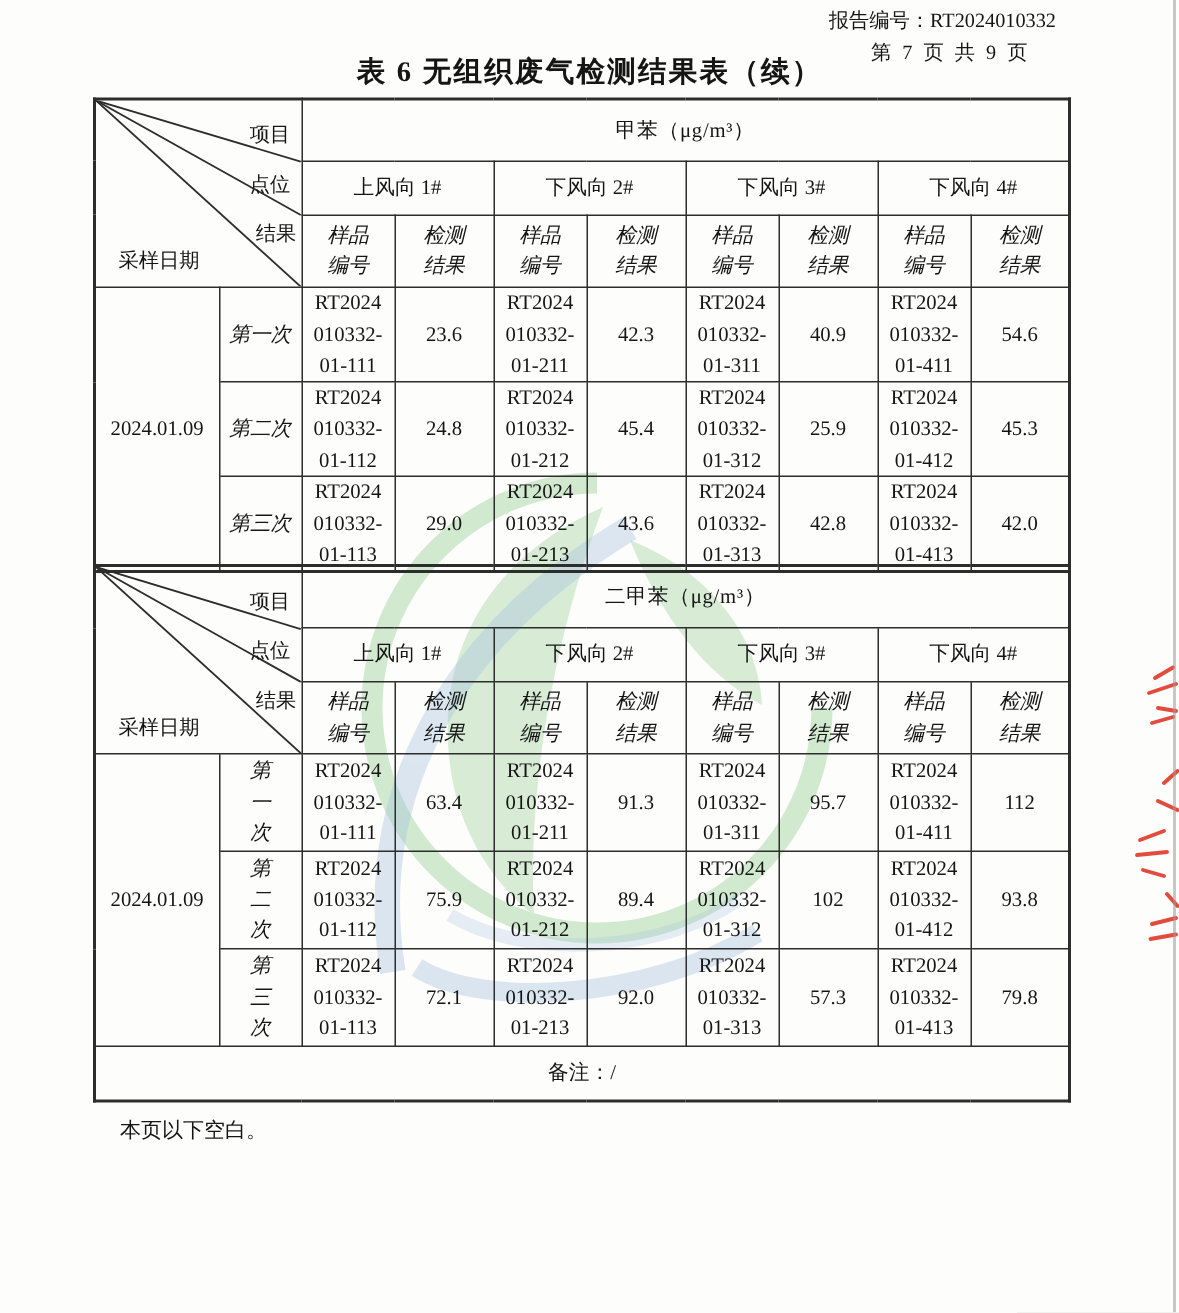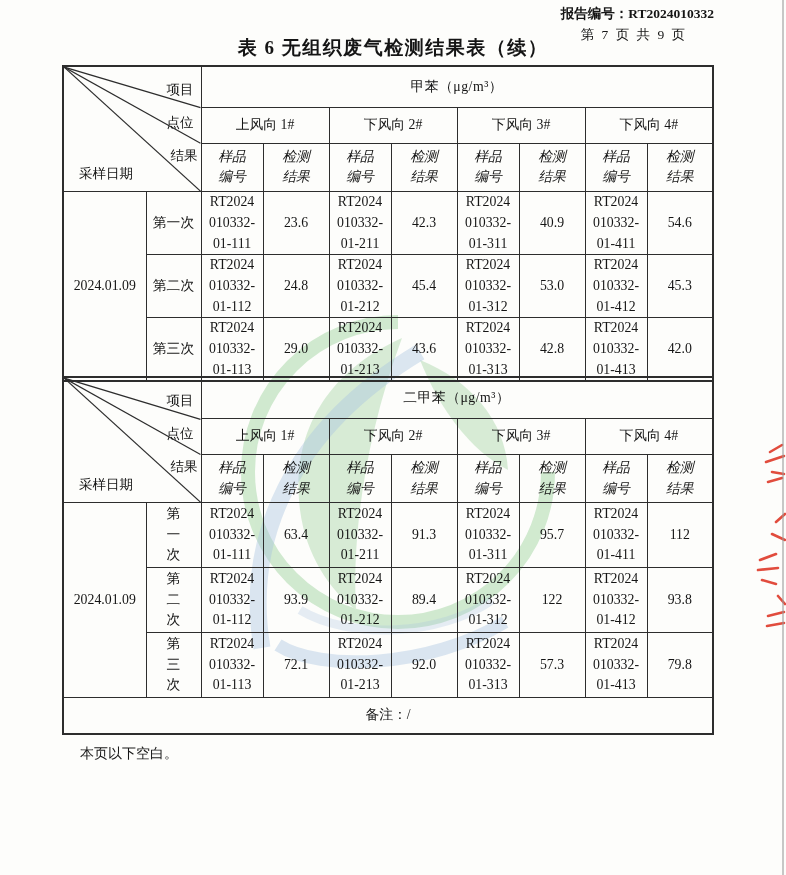--- a/index.html
+++ b/index.html
@@ -1,34 +1,34 @@
 <!DOCTYPE html>
 <html><head>
 <meta charset="utf-8">
 <style>
   html,body{margin:0;padding:0;background:#e8e8e8;}
   .page{position:relative;width:786px;height:875px;background:#fdfdfb;overflow:hidden;
         font-family:"Liberation Serif","DejaVu Serif",serif;color:#151515;}
   .hdr-line{position:absolute;font-size:13.5px;white-space:pre;}
-  .report-no{top:5px;right:72px;font-weight:bold;}
+  .report-no{top:5px;right:82px;}
   .page-ind{top:26px;right:99px;letter-spacing:2px;margin-left:20px;}
   .doc-title{position:absolute;top:35px;left:0;width:100%;text-align:center;
              font-weight:bold;font-size:19px;letter-spacing:1.5px;}
   .wm{position:absolute;left:0;top:0;pointer-events:none;}
   table.rtable{position:absolute;left:62px;border-collapse:collapse;table-layout:fixed;
                border:2px solid #2d2d2d;background:transparent;}
   #table-0{top:65px;}
   #table-1{top:376px;}
   .rtable td{border:1px solid #2d2d2d;text-align:center;vertical-align:middle;
              font-size:13.8px;line-height:1.5;padding:0;white-space:pre-line;}
   .project-cell{font-size:14.2px;letter-spacing:0.5px;}
   .point-cell{font-size:13.8px;}
   .sub-cell{font-size:13.8px;line-height:1.55;font-style:italic;}
   .date-cell{font-size:13.8px;font-family:Liberation Serif, serif;}
-  .seq-cell{font-size:13.8px;}
+  .seq-cell{font-size:13.8px;font-style:italic;}
   .id-cell{font-size:13.4px;line-height:1.5;}
   .val-cell{font-size:13.8px;}
   .remark-cell{text-align:left;padding-left:9px;font-size:13.8px;}
   .corner-cell{position:relative;padding:0;}
   .corner-cell svg{position:absolute;left:0;top:0;width:100%;height:100%;display:block;}
   .cl{position:absolute;font-size:13.5px;white-space:nowrap;}
   .cl-project{right:7px;top:13px;margin-left:20px;}
   .cl-point{right:7px;top:46px;text-align:center;}
   .cl-result{right:3px;top:79px;}
   .cl-date{left:15px;bottom:7px;margin-top:16px;}
@@ -138,21 +138,21 @@
 010332-
 01-112</td>
           <td class="val-cell">24.8</td>
           <td class="id-cell">RT2024
 010332-
 01-212</td>
           <td class="val-cell">45.4</td>
           <td class="id-cell">RT2024
 010332-
 01-312</td>
-          <td class="val-cell">53.0</td>
+          <td class="val-cell">25.9</td>
           <td class="id-cell">RT2024
 010332-
 01-412</td>
           <td class="val-cell">45.3</td>
         </tr>
         <tr style="height: 62px;">
           <td class="seq-cell">第三次</td>
           <td class="id-cell">RT2024
 010332-
 01-113</td>
@@ -249,29 +249,29 @@
 01-411</td>
           <td class="val-cell">112</td>
         </tr>
         <tr style="height: 65px;">
           <td class="seq-cell">第
 二
 次</td>
           <td class="id-cell">RT2024
 010332-
 01-112</td>
-          <td class="val-cell">93.9</td>
+          <td class="val-cell">75.9</td>
           <td class="id-cell">RT2024
 010332-
 01-212</td>
           <td class="val-cell">89.4</td>
           <td class="id-cell">RT2024
 010332-
 01-312</td>
-          <td class="val-cell">122</td>
+          <td class="val-cell">102</td>
           <td class="id-cell">RT2024
 010332-
 01-412</td>
           <td class="val-cell">93.8</td>
         </tr>
         <tr style="height: 65px;">
           <td class="seq-cell">第
 三
 次</td>
           <td class="id-cell">RT2024

